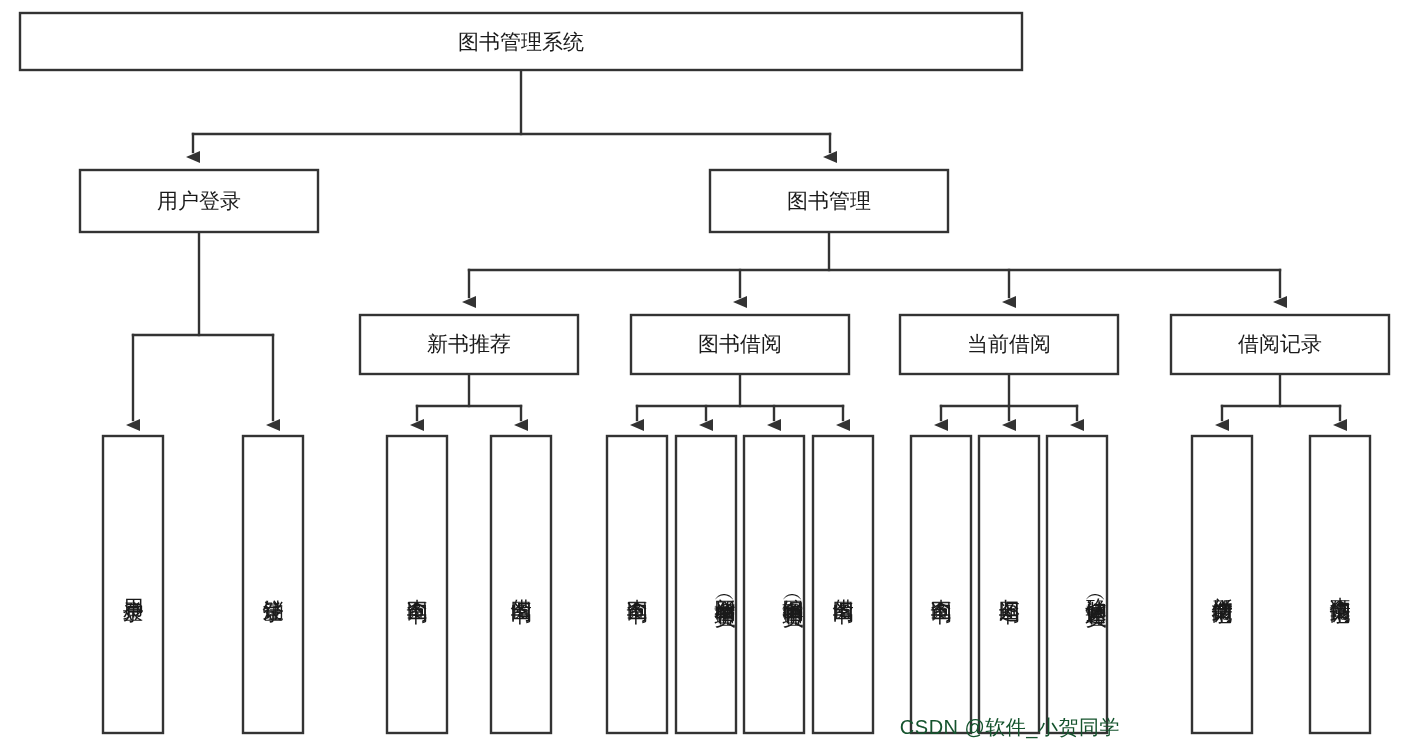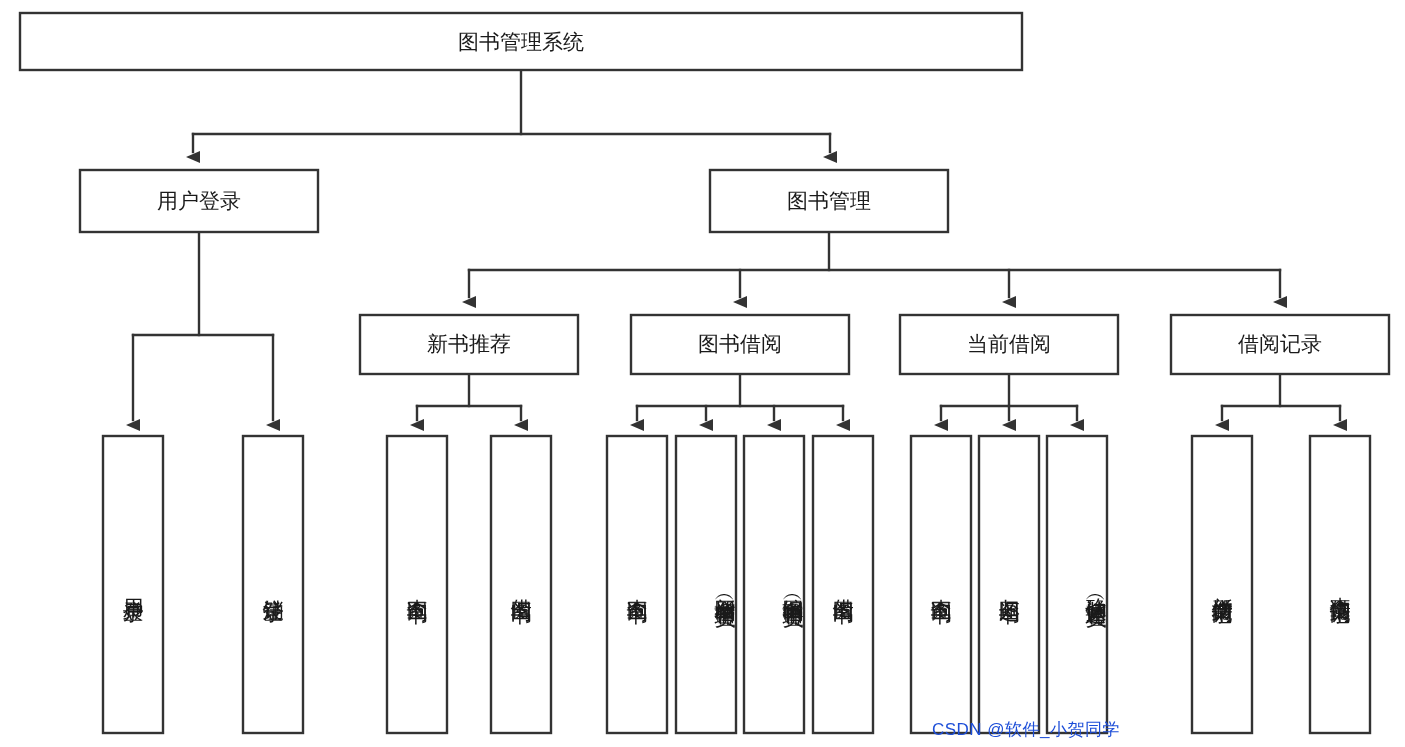--- a/index.html
+++ b/index.html
@@ -63,22 +63,22 @@
     justify-content: center;
     text-align: center;
     white-space: pre;
     pointer-events: none;
   }
   .watermark {
     position: absolute;
     right: 8px;
     bottom: 6px;
     font-family: "Liberation Sans", "DejaVu Sans", sans-serif;
-    font-size: 17px;
-    color: #1d4ed8;
+    font-size: 20px;
+    color: #14532d;
     letter-spacing: 0.5px;
     white-space: nowrap;
   }
 </style>
 </head>
 <body>
 
 <div id="diagram-root">
 
   <svg id="flow" viewBox="0 0 1405 747" xmlns="http://www.w3.org/2000/svg">

